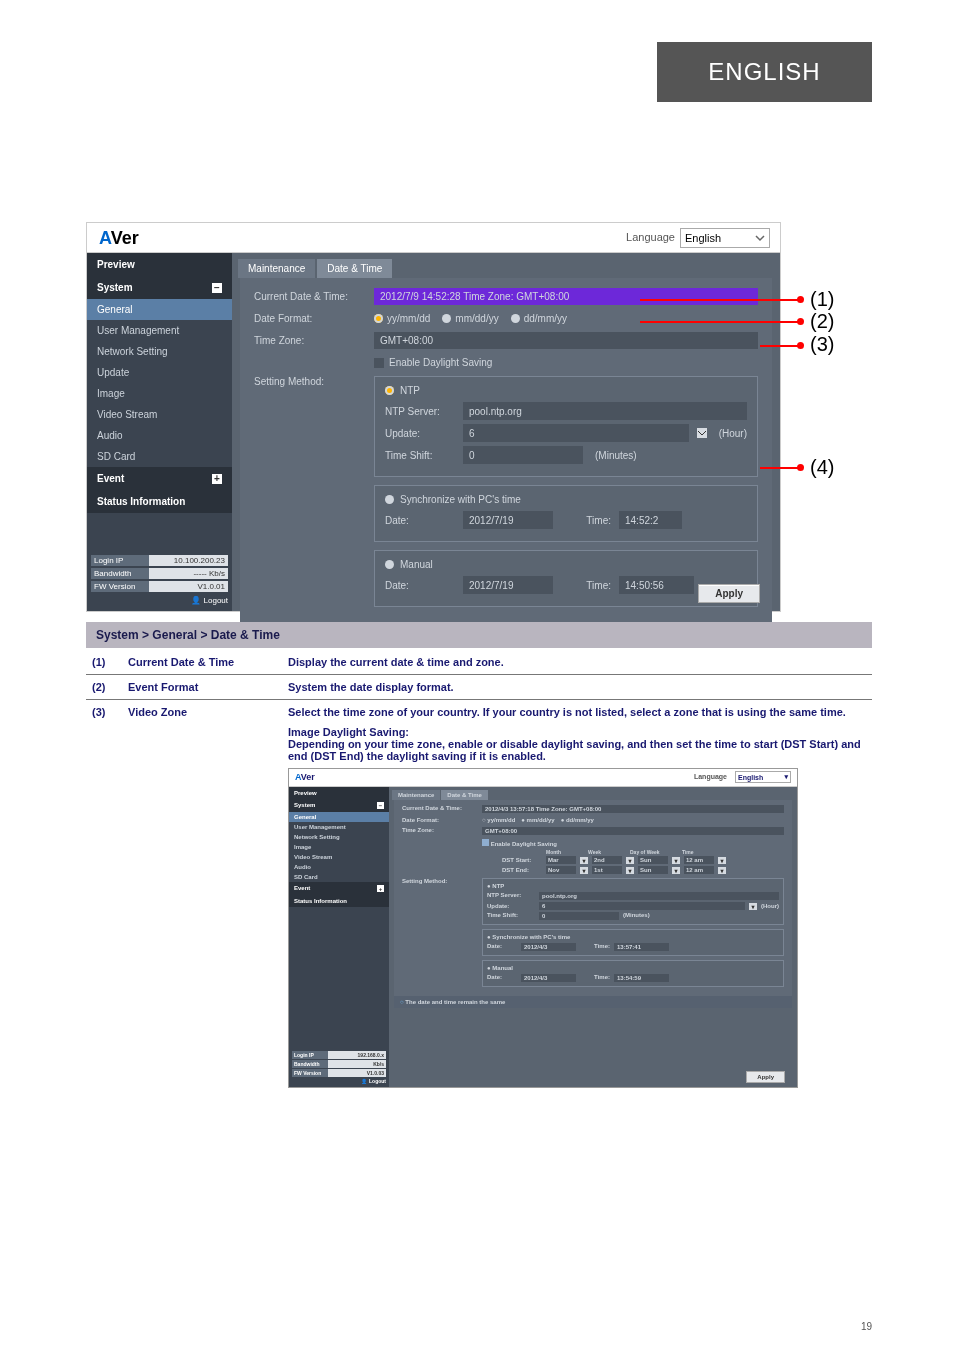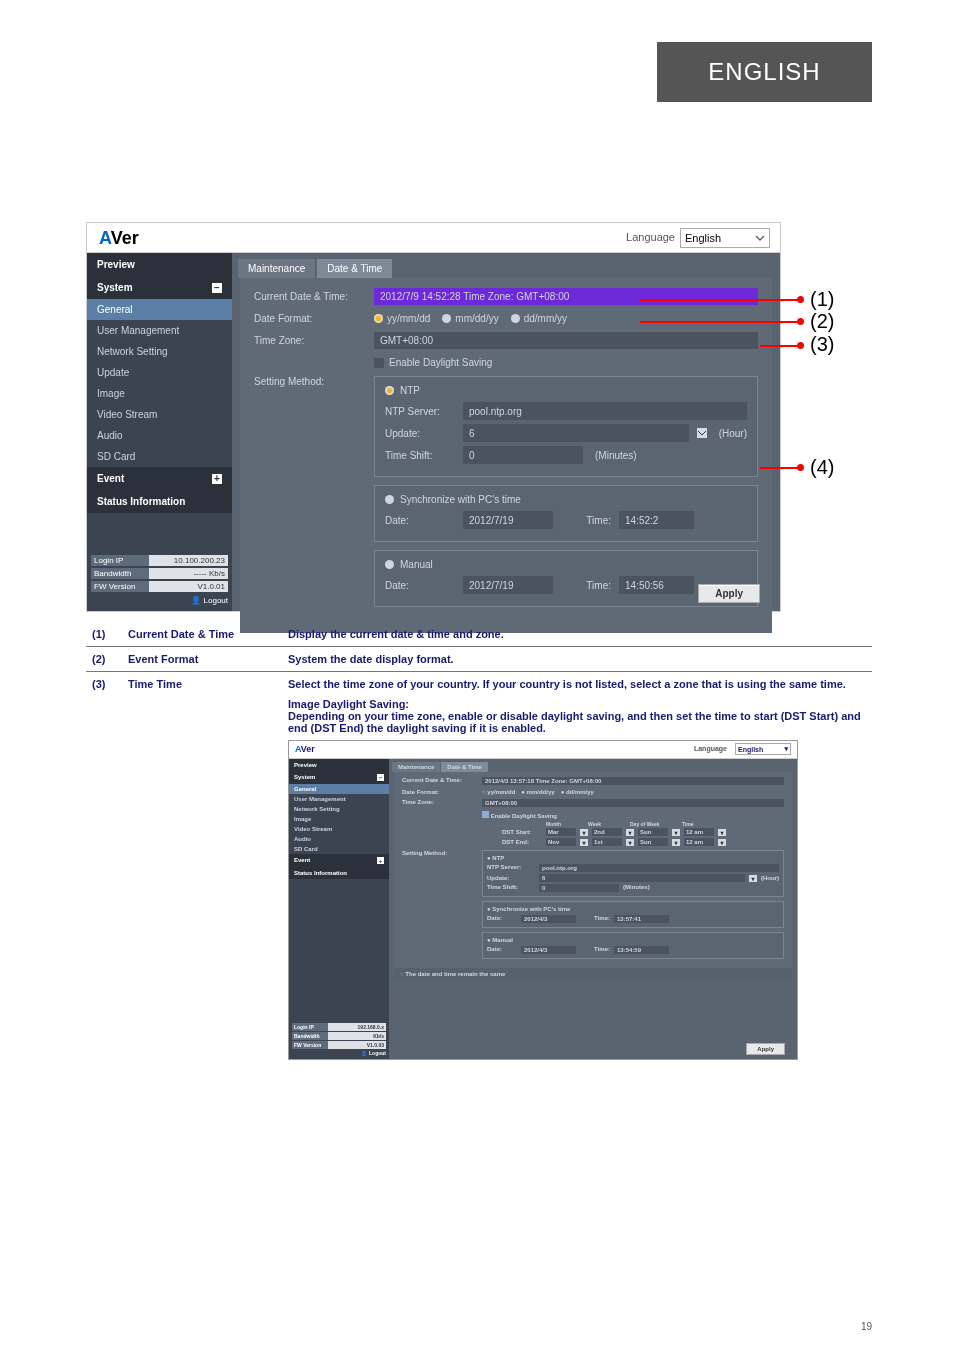--- a/index.html
+++ b/index.html
@@ -250,21 +250,21 @@
           </div>
           <div class="box">
             <div class="btitle">
                 <span class="radio-dot"></span>
                 <span>Synchronize with PC's time</span>
               </div>
             <div class="subrow">
               <div class="sl">Date:</div>
               <div class="inpt" style="width:90px;">2012/7/19</div>
               <div class="sl" style="width:50px;text-align:right;">Time:</div>
-              <div class="inpt" style="width:75px;">14:52:2</div>
+              <div class="inpt" style="width:63px;">14:52:2</div>
             </div>
           </div>
           <div class="box">
             <div class="btitle">
                 <span class="radio-dot"></span>
                 <span>Manual</span>
               </div>
             <div class="subrow">
               <div class="sl">Date:</div>
               <div class="inpt" style="width:90px;">2012/7/19</div>
@@ -289,35 +289,36 @@
 
 <div class="callout-line" style="top:345px; left:760px; width:40px;"></div>
 <div class="callout-dot" style="top:342px; left:797px;"></div>
 <div class="callout-num" style="top:333px; left:810px;">(3)</div>
 
 <div class="callout-line" style="top:467px; left:760px; width:40px;"></div>
 <div class="callout-dot" style="top:464px; left:797px;"></div>
 <div class="callout-num" style="top:456px; left:810px;">(4)</div>
 
 <div class="desc">
+  <div class="hdr">System &gt; General &gt; Date &amp; Time</div>
   <table>
     <tbody>
         <tr>
       <td class="k">(1)</td>
       <td class="n">Current Date &amp; Time</td>
       <td class="d">Display the current date &amp; time and zone.</td>
     </tr>
     <tr>
       <td class="k">(2)</td>
       <td class="n">Event Format</td>
       <td class="d">System the date display format.</td>
     </tr>
     <tr>
       <td class="k nb">(3)</td>
-      <td class="n nb">Time Time</td>
+      <td class="n nb">Video Zone</td>
       <td class="d nb">
         <div>Select the time zone of your country. If your country is not listed, select a zone that is using the same time.</div>
         <div style="margin-top:8px;">Image Daylight Saving:</div>
         <div>Depending on your time zone, enable or disable daylight saving, and then set the time to start (DST Start) and end (DST End) the daylight saving if it is enabled.</div>
         <div class="dst-thumb">
 
           <div class="dst-img">
             <div style="position:absolute;top:0;left:0;right:0;height:18px;background:#fff;border-bottom:1px solid #ccc;">
               <span style="position:absolute;top:3px;left:6px;font-weight:bold;font-size:9px;"><span style="color:#0066cc;">A</span><span>Ver</span></span>
               <span style="position:absolute;right:70px;top:4px;font-size:7px;color:#555;">Language</span>

